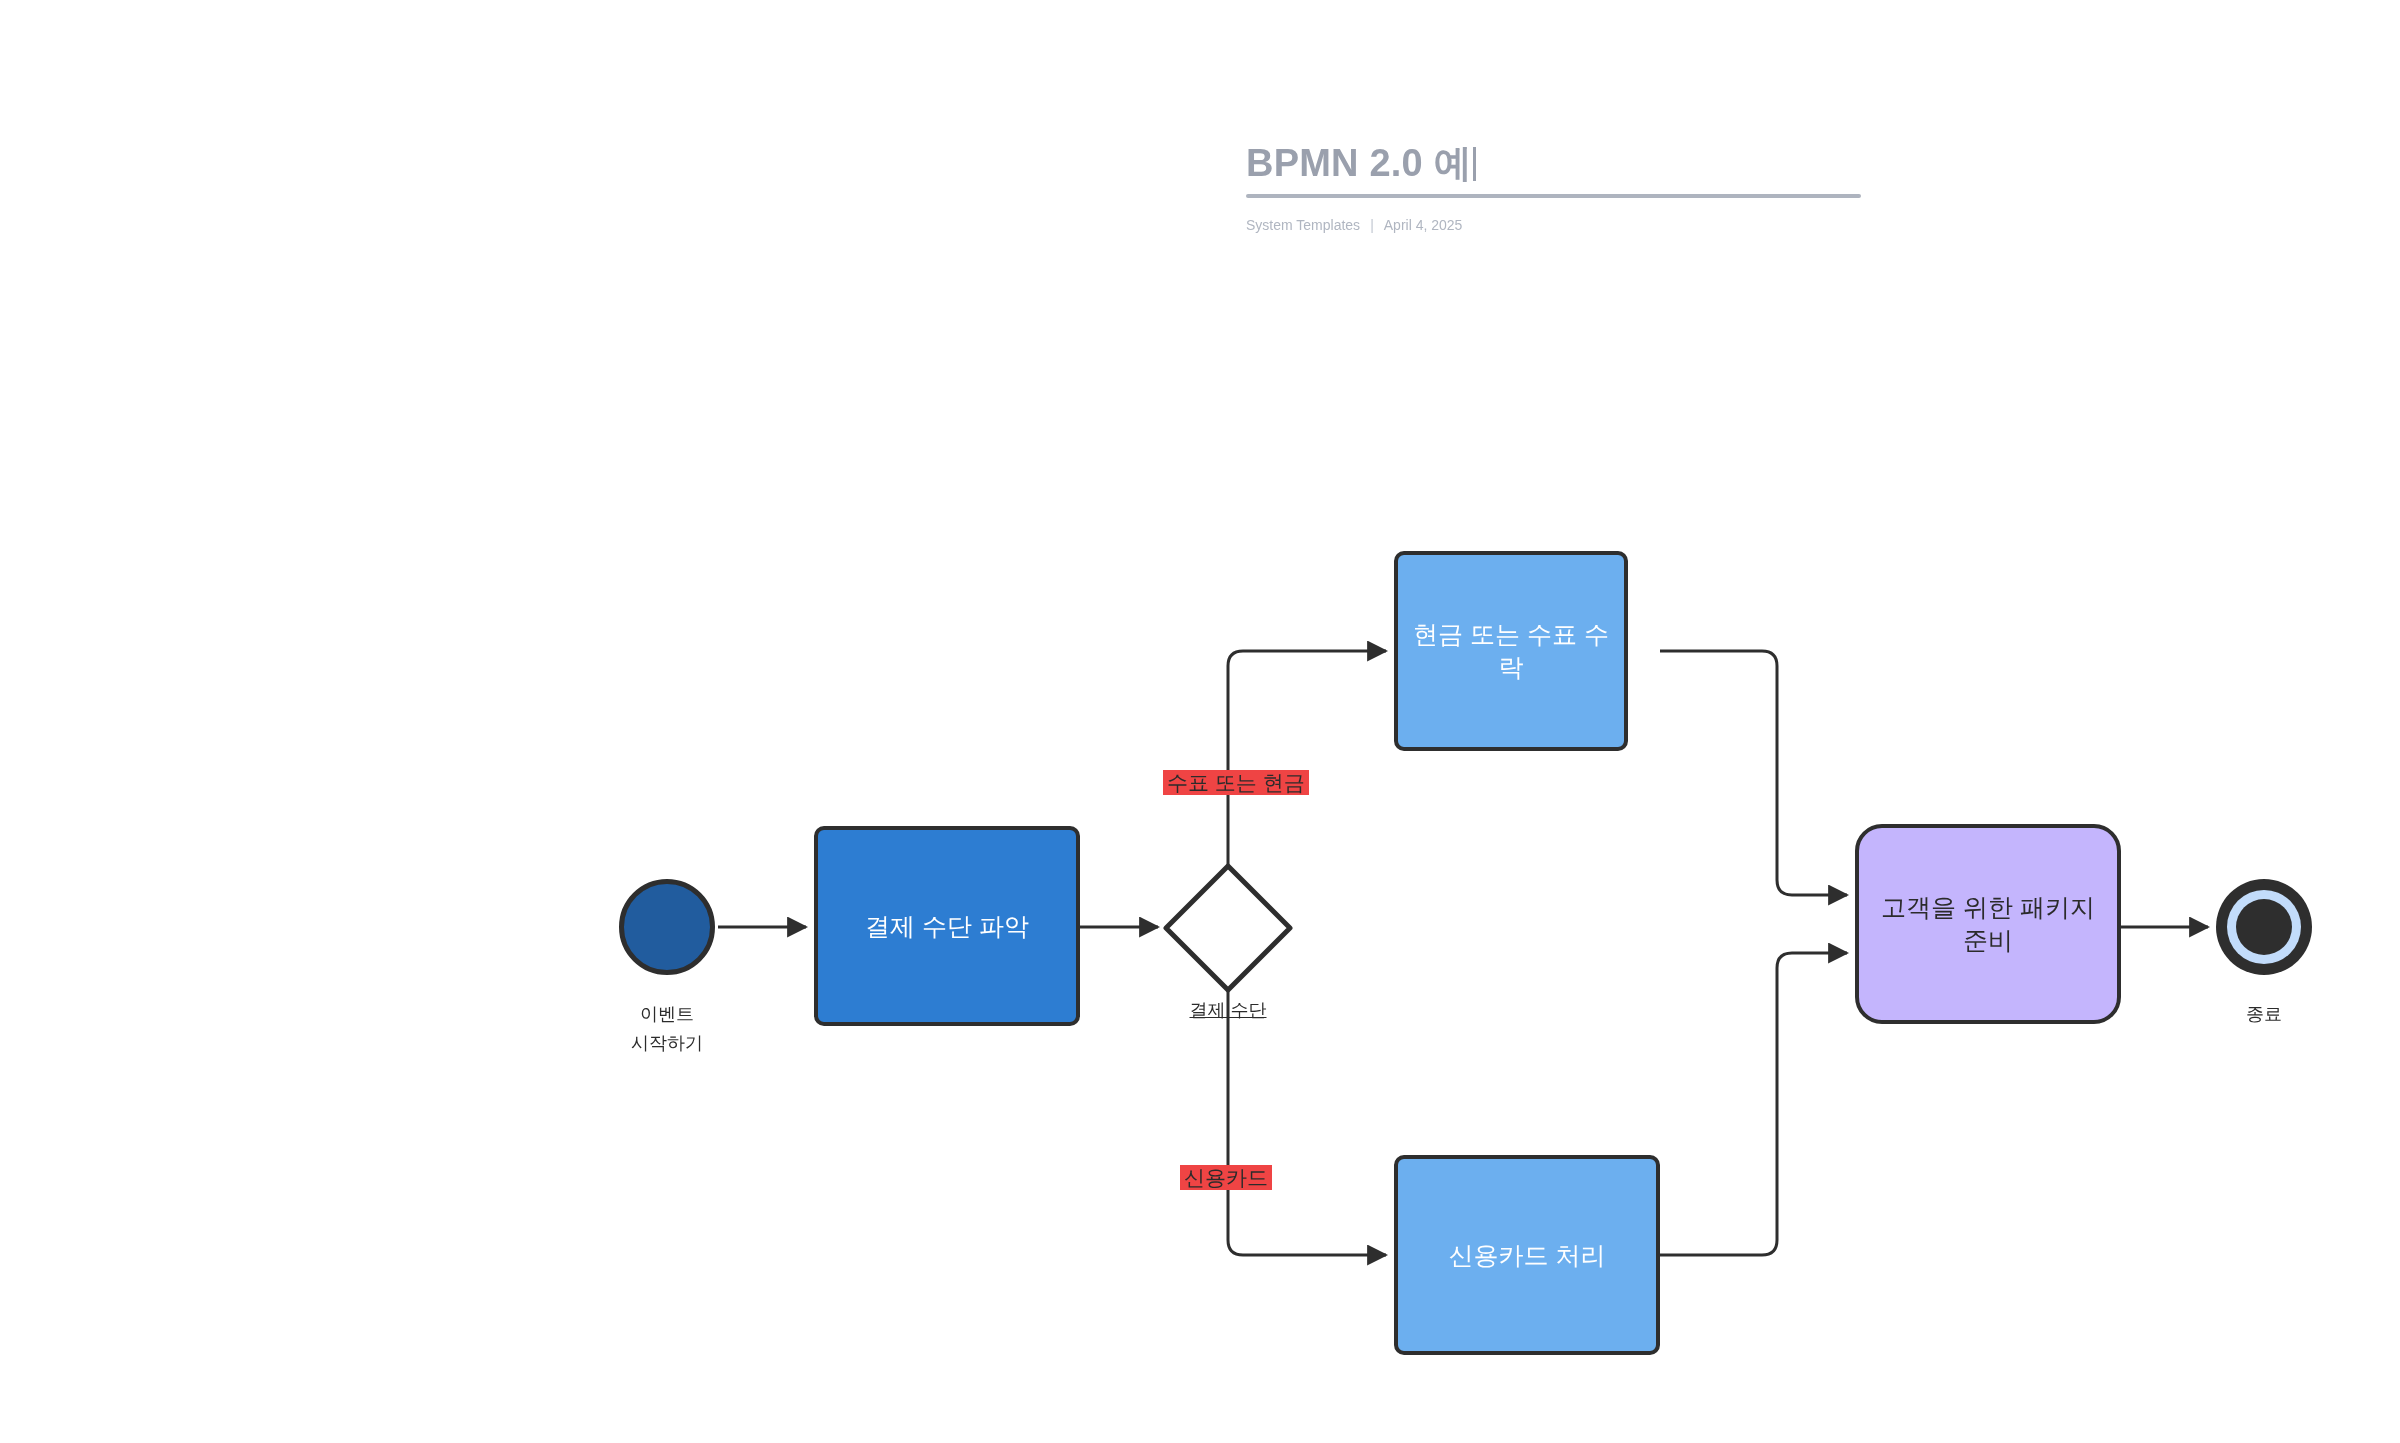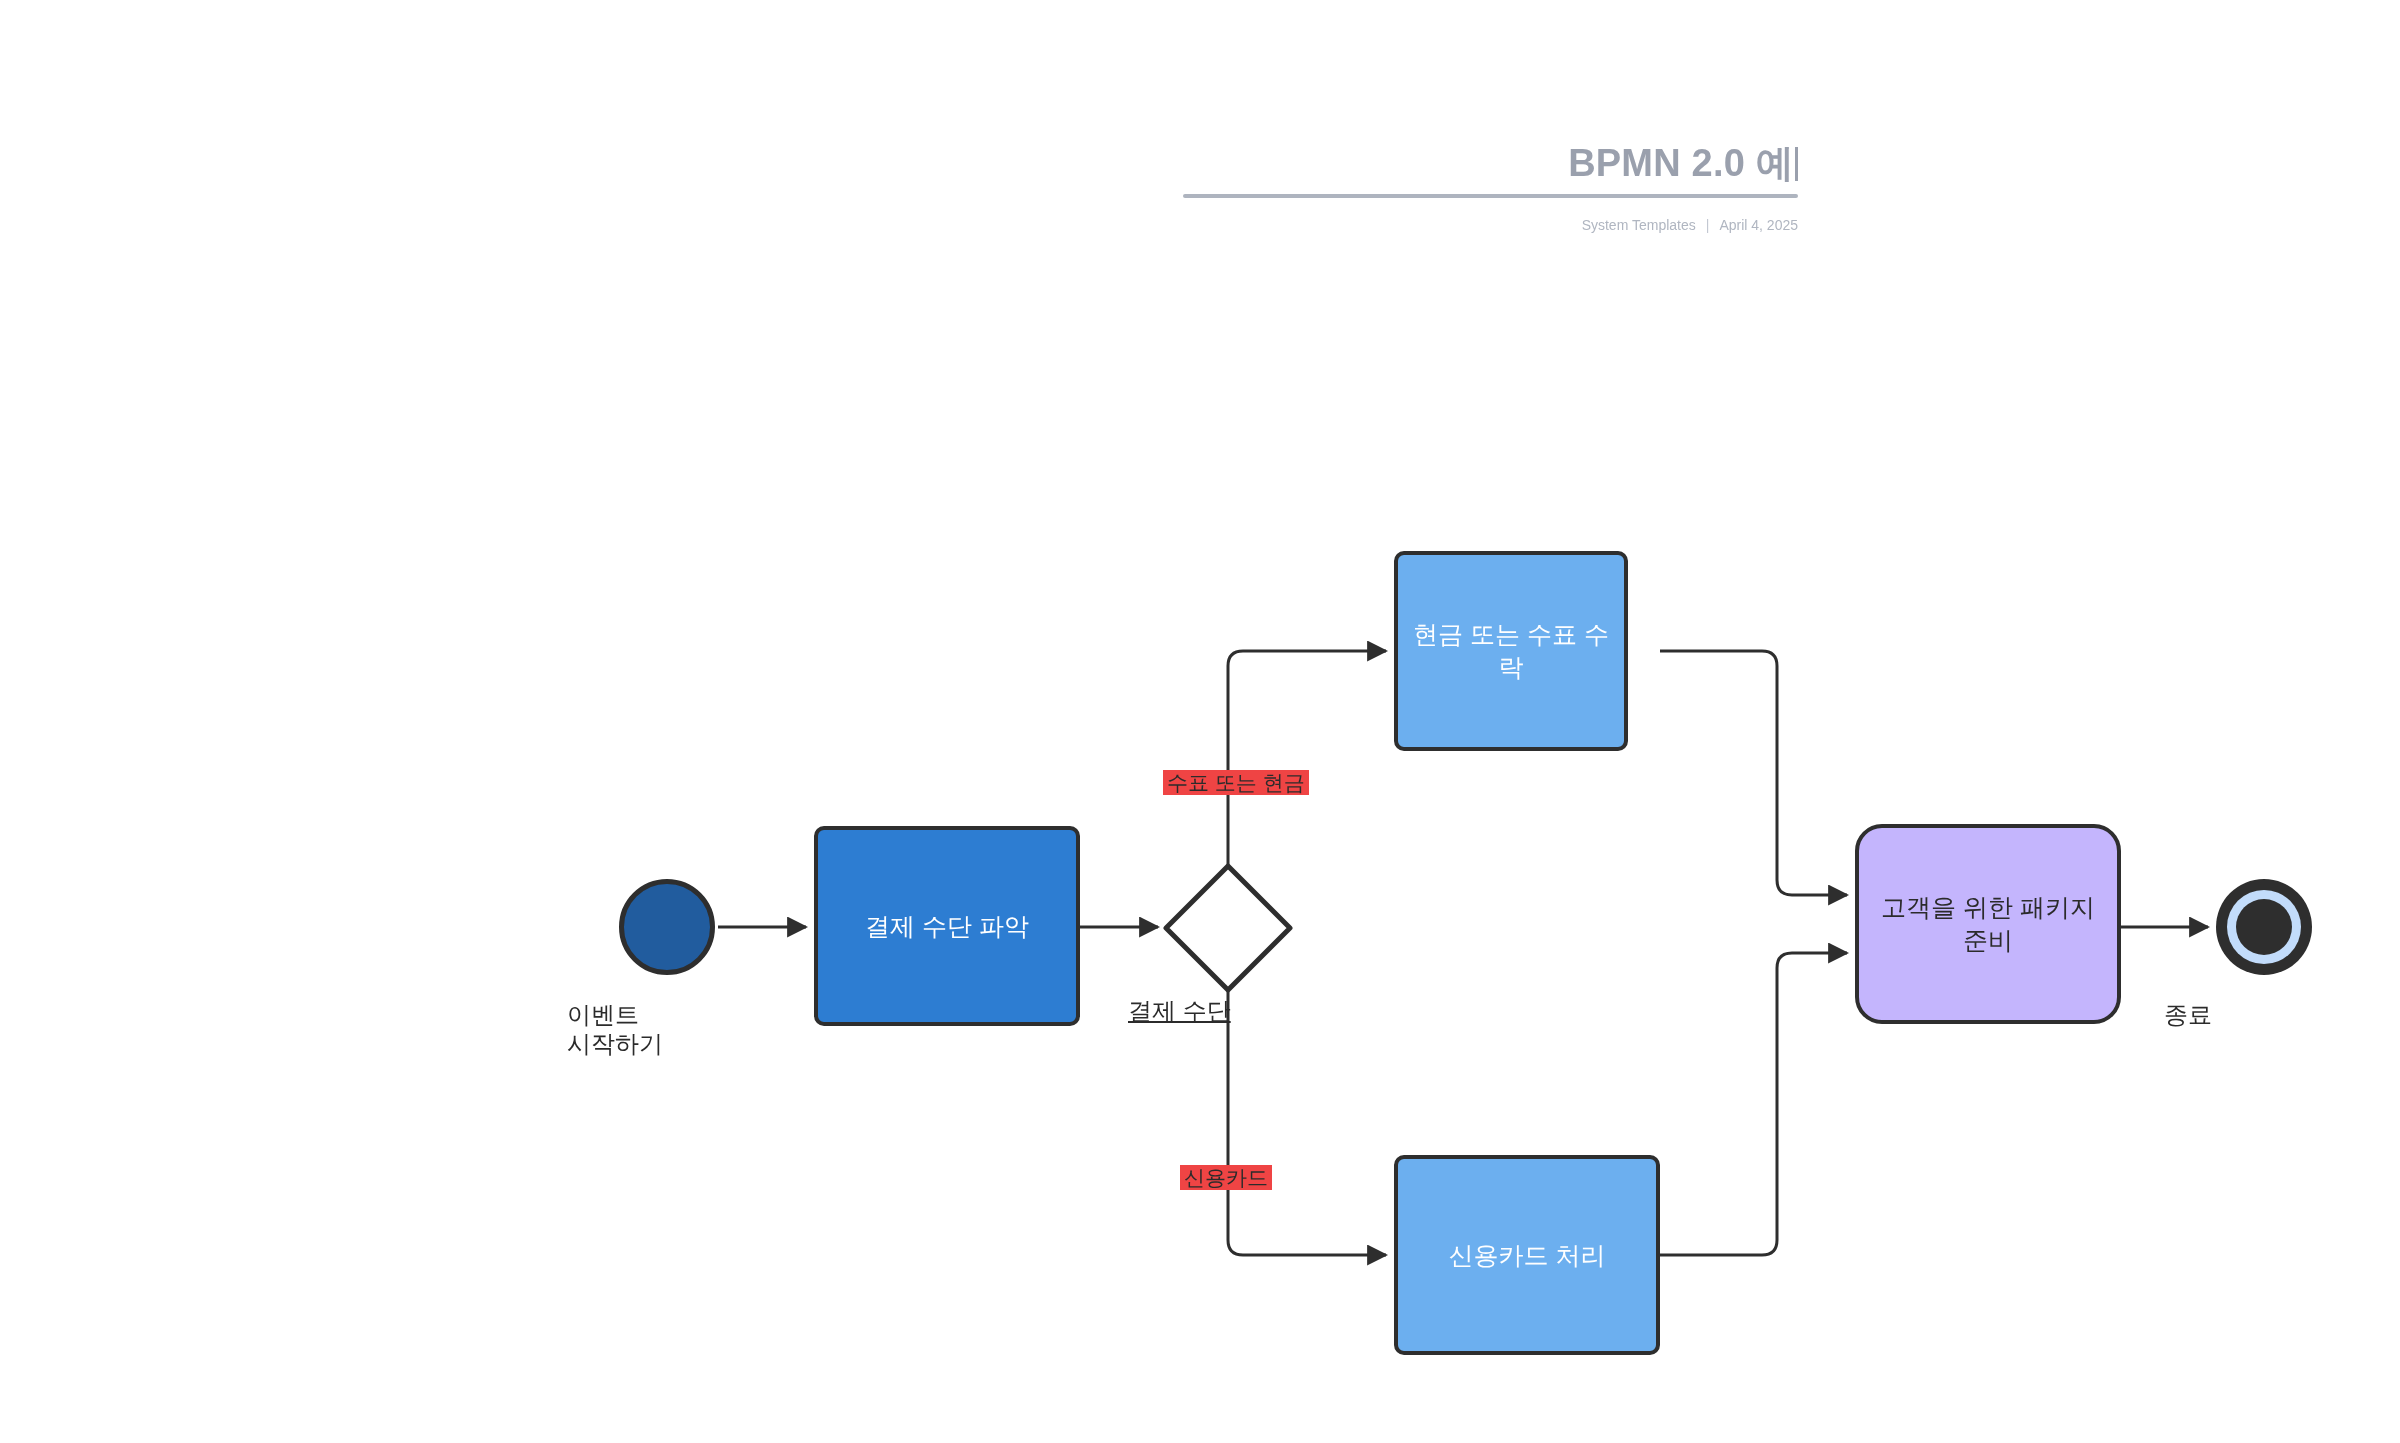--- a/index.html
+++ b/index.html
@@ -16,24 +16,24 @@
     position: relative;
     width: 2400px;
     height: 1443px;
     background: #ffffff;
     overflow: hidden;
   }
 
   
   .doc-header {
     position: absolute;
-    left: 1183px;
+    left: 1246px;
     top: 140px;
     width: 615px;
-    text-align: right;
+    text-align: left;
   }
   .doc-title {
     font-size: 38px;
     font-weight: bold;
     color: #9aa0ad;
     letter-spacing: 0.2px;
     line-height: 46px;
     white-space: nowrap;
   }
   .title-caret {
@@ -113,22 +113,22 @@
   }
   .end-event .core {
     width: 56px;
     height: 56px;
     border-radius: 50%;
     background: #2e2e2e;
   }
 
   .node-label {
     position: absolute;
-    text-align: left;
-    font-size: 24px;
+    text-align: center;
+    font-size: 18px;
     line-height: 29px;
     color: #2b2b2b;
     white-space: pre-line;
   }
   .edge-label {
     position: absolute;
     font-size: 21px;
     line-height: 25px;
     color: #2b2b2b;
     white-space: nowrap;

